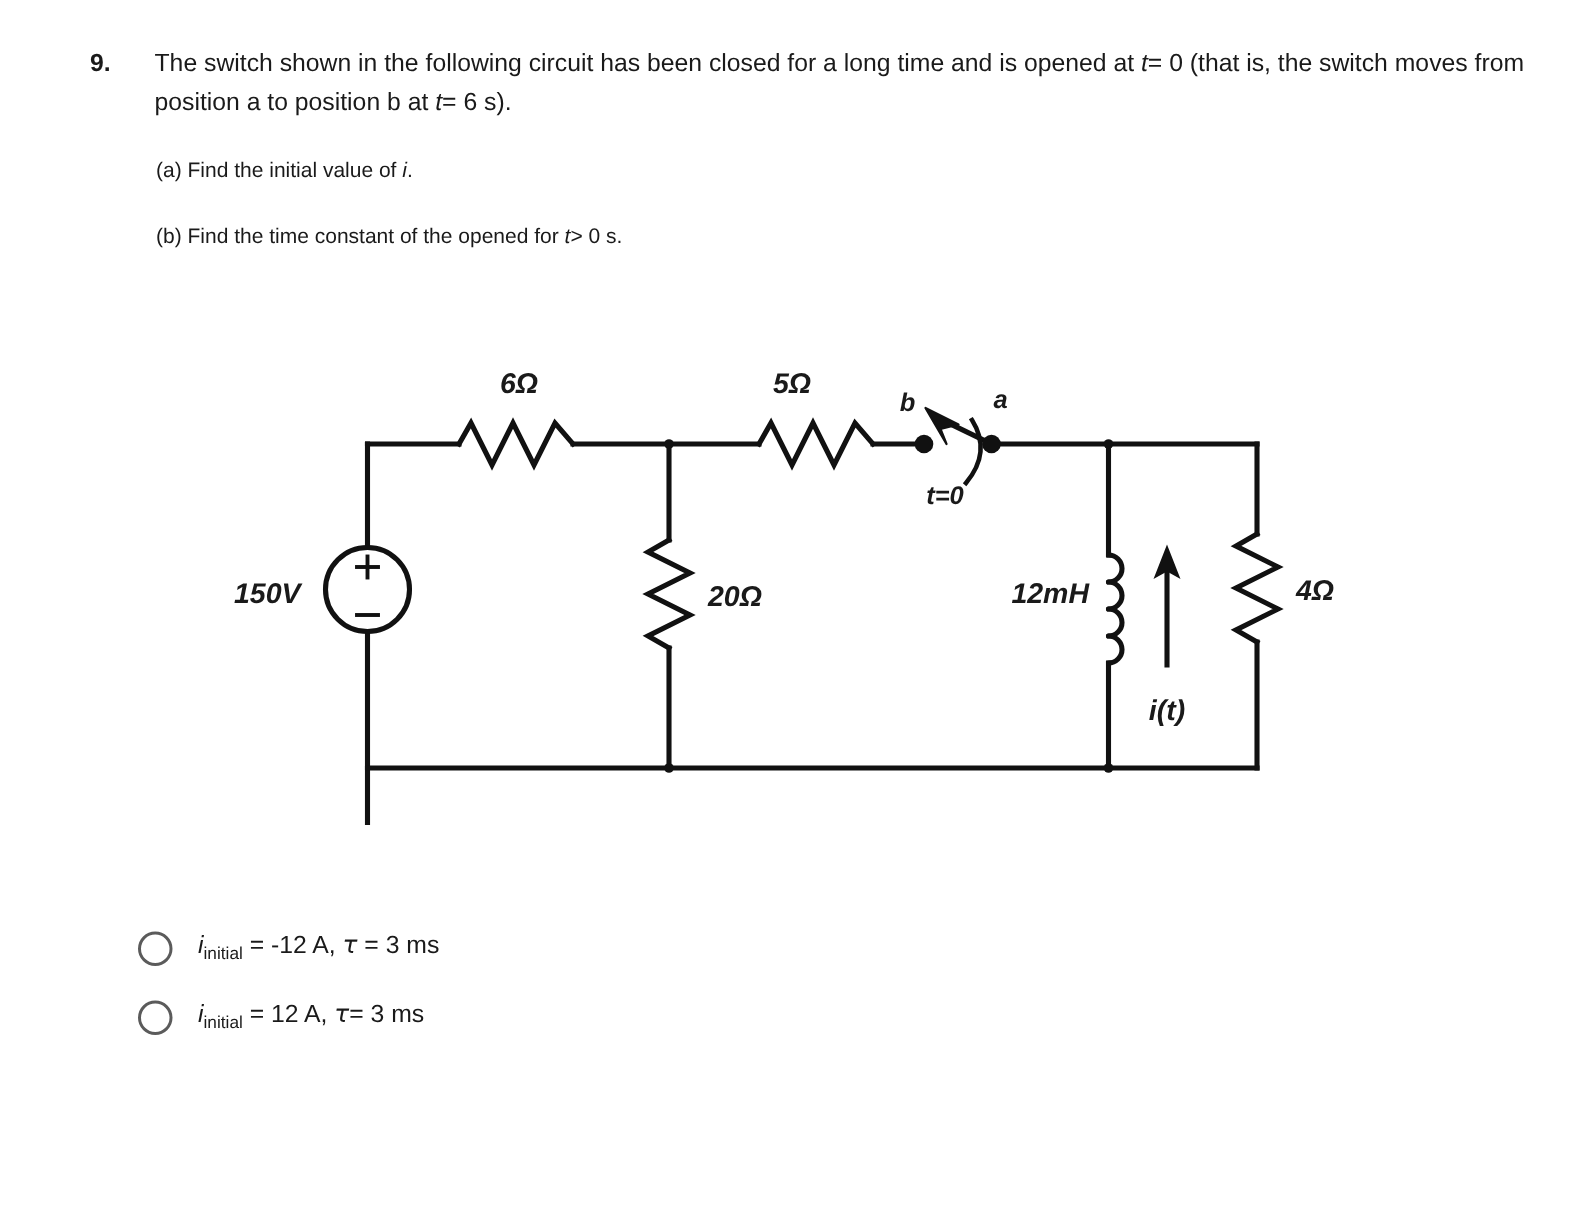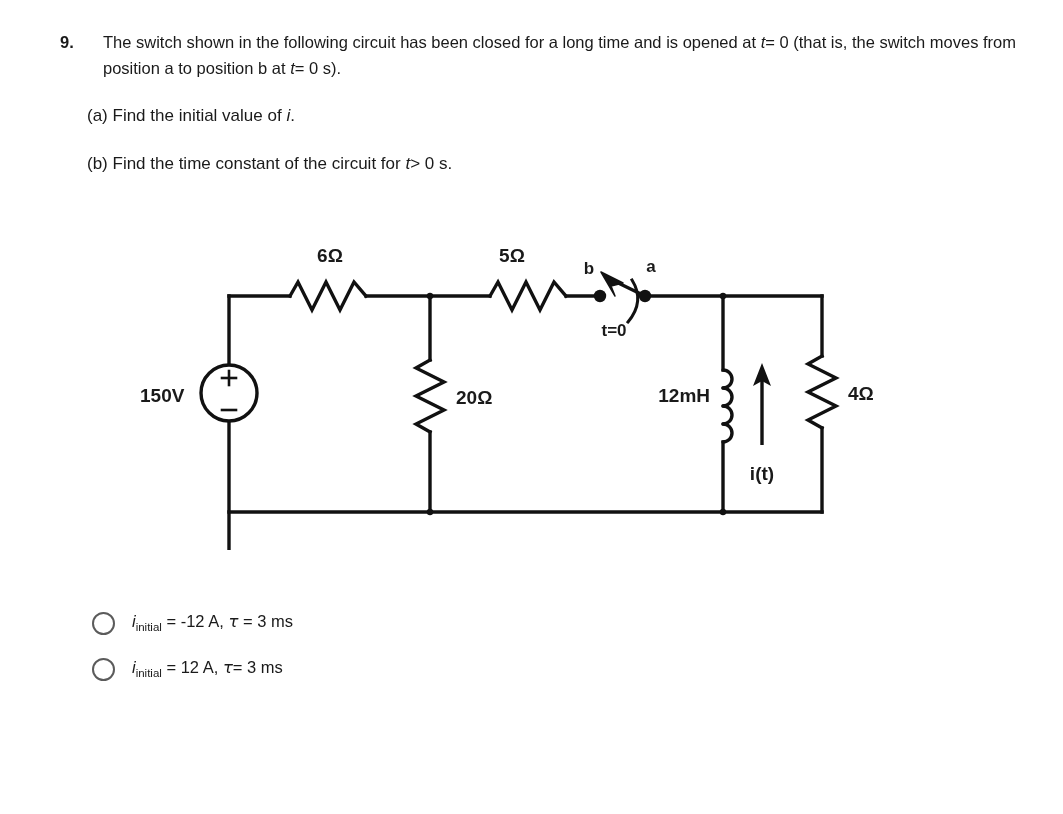--- a/index.html
+++ b/index.html
@@ -34,47 +34,48 @@
     width: 43px;
     flex: 0 0 43px;
     line-height: 1.55;
   }
   .q-stem {
     font-size: 16.5px;
     line-height: 1.55;
     flex: 1;
   }
   .q-sub {
-    font-size: 17px;
+    font-size: 14px;
     line-height: 1.55;
-    margin-left: 27px;
+    margin-left: 44px;
     margin-top: 22px;
   }
   .ital { font-style: italic; }
 
   
   #circuit-figure {
     position: absolute;
-    left: 0px;
+    left: 16px;
     top: 230px;
     width: 935px;
     height: 320px;
+    font-style: italic;
   }
   #circuit-svg { display: block; }
 
   
   #options-list {
     position: absolute;
     left: 92px;
     top: 612px;
     width: 560px;
   }
   .option-row {
     display: flex;
-    align-items: flex-start;
+    align-items: center;
     height: 40px;
     margin-bottom: 6px;
   }
   .radio {
     width: 23px;
     height: 23px;
     border-radius: 50%;
     border: 2.6px solid #5b5b5b;
     box-sizing: border-box;
     flex: 0 0 23px;
@@ -98,26 +99,26 @@
     font-style: italic;
     font-family: "DejaVu Sans", sans-serif;
   }
 </style>
 </head>
 <body>
 
 <div id="question-block">
   <div class="q-row">
     <div class="q-number">9.</div>
-    <div class="q-stem"><span>The switch shown in the following circuit has been closed for a long time and is opened at </span><span class="ital">t</span><span>= 0 (that is, the switch moves from position a to position b at </span><span class="ital">t</span><span>= 0 s).</span></div>
+    <div class="q-stem"><span>The switch shown in the following circuit has been closed for a long time and is opened at </span><span class="ital">t</span><span>= 0 (that is, the switch moves from position a to position b at </span><span class="ital">t</span><span>= 6 s).</span></div>
   </div>
 
   <div class="q-sub"><span>(a) Find the initial value of </span><span class="ital">i</span><span>.</span></div>
 
-  <div class="q-sub"><span>(b) Find the time constant of the circuit for </span><span class="ital">t</span><span>&gt; 0 s.</span></div>
+  <div class="q-sub"><span>(b) Find the time constant of the opened for </span><span class="ital">t</span><span>&gt; 0 s.</span></div>
 </div>
 
 <div id="circuit-figure">
 <svg id="circuit-svg" width="1063" height="320" viewBox="0 0 1063 320" xmlns="http://www.w3.org/2000/svg">
 
   <g fill="none" stroke="#111111" stroke-width="3.4" stroke-linecap="square" stroke-linejoin="miter">
 
     <path d="M 229 66 L 290 66"></path>
 
     <path d="M 290 66 L 298 52 L 312 80 L 326 52 L 340 80 L 354 52 L 366 66"></path>

